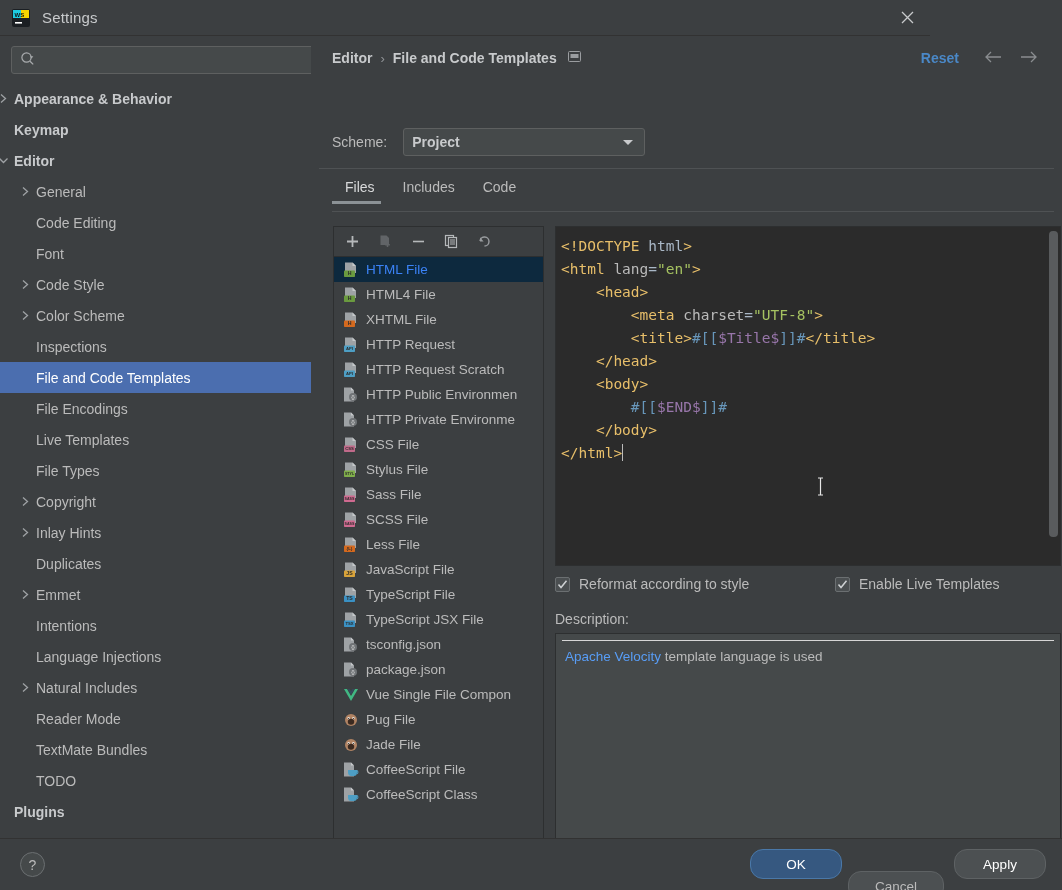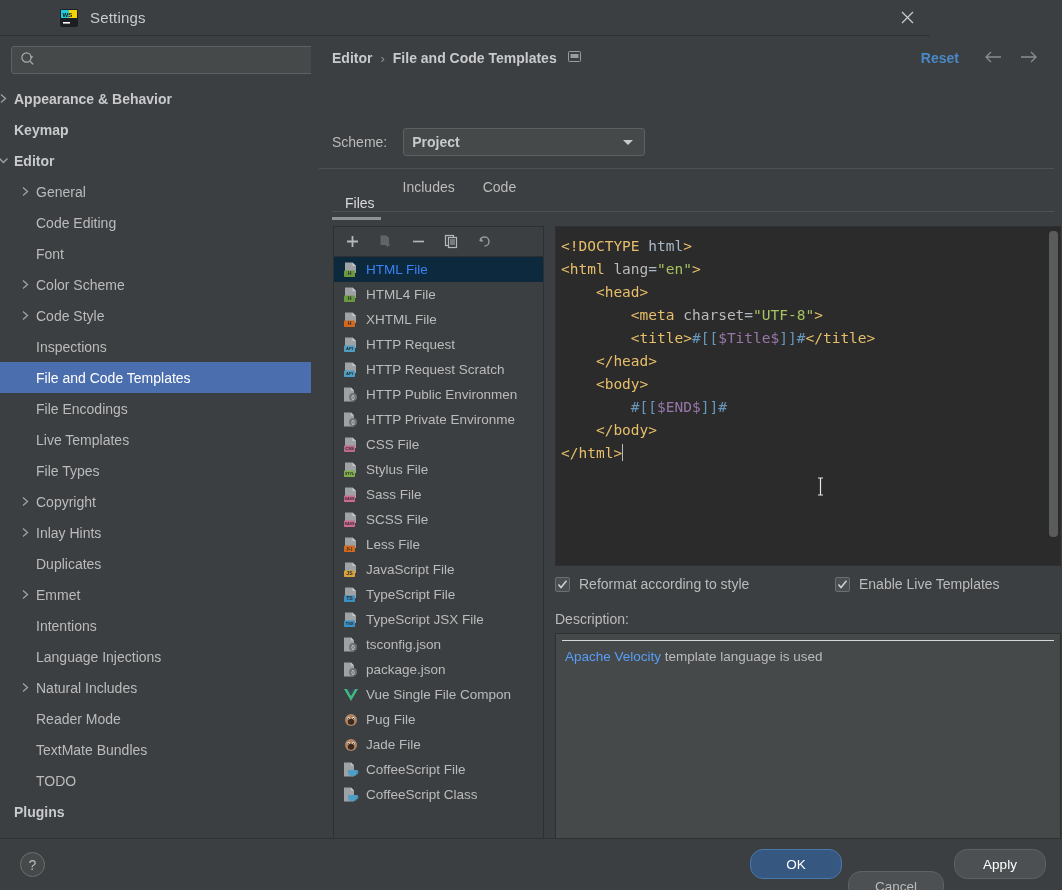--- a/index.html
+++ b/index.html
@@ -9,21 +9,21 @@
     font-family: "Liberation Sans", sans-serif;
     overflow: hidden;
   }
   body { position: relative; color: #bbbbbb; font-size: 13px; }
 
   
   #titlebar {
     position: absolute; left: 0; top: 0; width: 930px; height: 36px;
     background: #3c3f41;
     border-bottom: 1px solid #323232;
-    display: flex; align-items: center; padding-left: 48px;
+    display: flex; align-items: center;
   }
   #titlebar .tb-icon { margin-left: 12px; width: 18px; height: 18px; flex: 0 0 auto; }
   #titlebar .tb-title {
     margin-left: 12px; font-size: 15px; color: #c8cacc; letter-spacing: .2px;
   }
   #close-btn {
     position: absolute; right: 0; top: 0; width: 46px; height: 35px;
     display: flex; align-items: center; justify-content: center;
   }
   #close-btn svg { display:block; }
@@ -105,21 +105,21 @@
   #scheme-value { font-size: 14px; font-weight: bold; color: #c8cacc; }
   #scheme-arrow { position: absolute; right: 10px; top: 50%; transform: translateY(-50%); }
 
   #hrule { position: absolute; left: 8px; top: 132px; width: 735px; height: 1px; background: #4f5254; }
 
   #tabs { position: absolute; left: 21px; top: 143px; display: flex; }
   .tab {
     font-size: 14px; color: #bbbbbb; padding: 0 14px 9px 14px; cursor: pointer;
     position: relative;
   }
-  .tab:first-child { padding-left: 13px; margin-top: 16px; }
+  .tab:first-child { padding-left: 13px; }
   .tab.active { color: #d8d9da; }
   .tab.active::after {
     content: ""; position: absolute; left: 0; right: 8px; bottom: 0;
     height: 3px; background: #8c9296;
   }
   #tabs-underline { position: absolute; left: 21px; top: 175px; width: 722px; height: 1px; background: #4f5254; }
 
   
   #list-panel {
     position: absolute; left: 22px; top: 190px; width: 211px; height: 632px;
@@ -290,29 +290,29 @@
       <div class="tree-item lvl1">
         <span class="arrow"></span>
         <span class="tlabel">Font</span>
       </div>
       <div class="tree-item lvl1">
         <span class="arrow">
           <svg width="9" height="11" viewBox="0 0 9 11">
             <path d="M2 1.5 L6.5 5.5 L2 9.5" stroke="#9fa2a5" stroke-width="1.3" fill="none"></path>
           </svg>
         </span>
-        <span class="tlabel">Color Scheme</span>
+        <span class="tlabel">Code Style</span>
       </div>
       <div class="tree-item lvl1">
         <span class="arrow">
           <svg width="9" height="11" viewBox="0 0 9 11">
             <path d="M2 1.5 L6.5 5.5 L2 9.5" stroke="#9fa2a5" stroke-width="1.3" fill="none"></path>
           </svg>
         </span>
-        <span class="tlabel">Code Style</span>
+        <span class="tlabel">Color Scheme</span>
       </div>
       <div class="tree-item lvl1">
         <span class="arrow"></span>
         <span class="tlabel">Inspections</span>
         <span class="badge"><svg width="13" height="13" viewBox="0 0 13 13">
             <rect x="0.5" y="1.5" width="12" height="10" rx="1" stroke="#9a9da0" stroke-width="1" fill="none"></rect>
             <rect x="2.5" y="4" width="8" height="4" fill="#9a9da0"></rect>
           </svg></span>
       </div>
       <div class="tree-item lvl1 selected">

